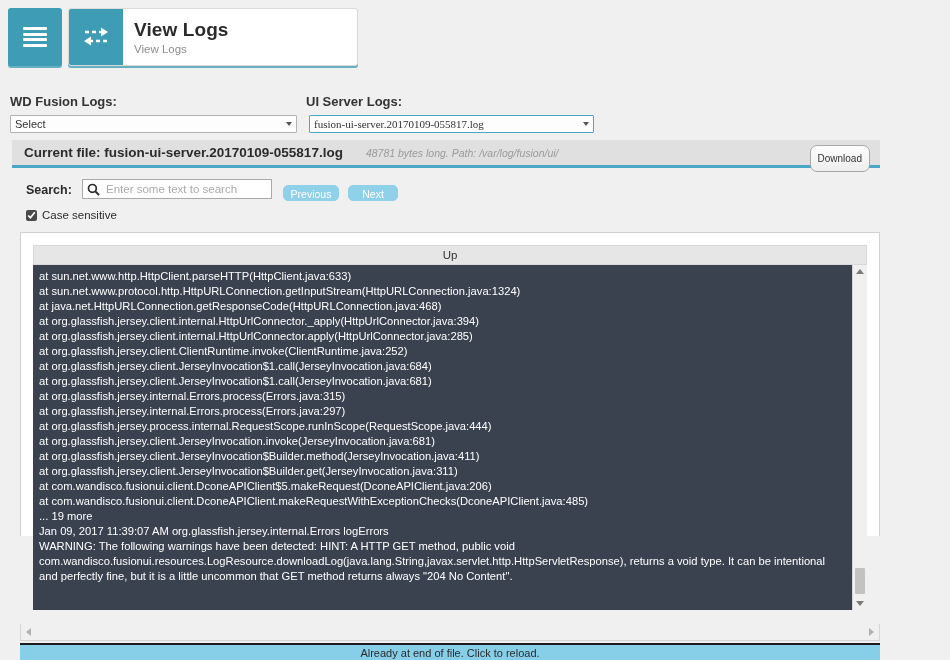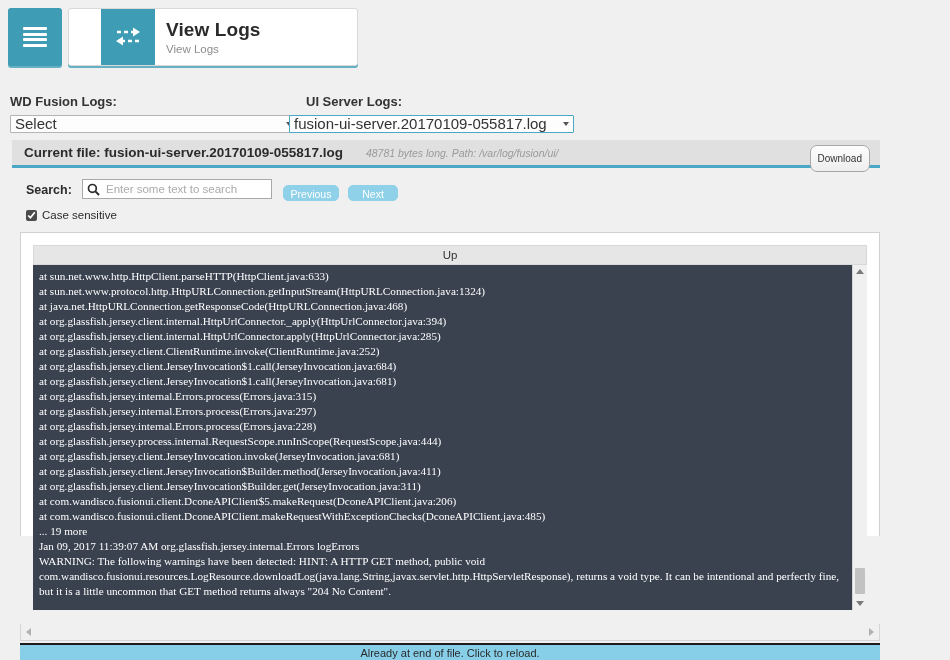--- a/index.html
+++ b/index.html
@@ -32,21 +32,20 @@
     margin-left: 6px;
     height: 58px;
     width: 290px;
     background: #ffffff;
     border: 1px solid #d9d9d9;
     border-radius: 3px;
     box-shadow: 0 2px 0 0 #66b0c3;
     display: flex;
     align-items: stretch;
     overflow: hidden;
-    padding-left: 32px;
   }
   #title-icon-box {
     width: 54px;
     background: #3e9cb4;
     display: flex; align-items: center; justify-content: center;
     flex: none;
   }
   #title-text-box {
     padding-left: 11px;
     display: flex; flex-direction: column; justify-content: center;
@@ -73,31 +72,31 @@
     font-size: 13px; font-weight: bold; color: #333;
   }
   #label-wd  { left: 10px; top: 94px; }
   #label-ui  { left: 306px; top: 94px; }
 
   .select-box {
     position: absolute;
     height: 18px;
     background: #fdfdfd;
     border: 1px solid #b4b4b4;
-    font-size: 15px;
+    font-size: 11px;
     color: #333;
     padding: 0 16px 0 4px;
     line-height: 16px;
     border-radius: 1px;
     cursor: pointer;
     white-space: nowrap;
     overflow: hidden;
   }
   #select-wd { left: 10px; top: 115px; width: 287px; }
-  #select-ui { left: 289px; top: 115px; width: 285px; border-color: #4aa8c6; }
+  #select-ui { left: 309px; top: 115px; width: 285px; border-color: #4aa8c6; font-family: Liberation Serif, serif; }
   .select-arrow {
     position: absolute; right: 4px; top: 50%;
     margin-top: -2px;
     width: 0; height: 0;
     border-left: 3.5px solid transparent;
     border-right: 3.5px solid transparent;
     border-top: 4px solid #555;
   }
 
   
@@ -210,21 +209,21 @@
   #log-lines {
     flex: 1;
     padding: 4px 6px 0 6px;
     overflow: hidden;
   }
   .log-line {
     color: #ffffff;
     font-size: 11.2px;
     line-height: 15px;
     white-space: nowrap;
-    font-family: Liberation Serif, serif;
+    font-family: Liberation Sans, sans-serif;
   }
   .log-line.wrapline { white-space: normal; }
 
   
   #vscroll {
     width: 15px;
     background: #f0f0f0;
     border-left: 1px solid #d5d5d5;
     position: relative;
     flex: none;
@@ -352,21 +351,20 @@
         <div class="log-line">at sun.net.www.http.HttpClient.parseHTTP(HttpClient.java:633)</div>
         <div class="log-line">at sun.net.www.protocol.http.HttpURLConnection.getInputStream(HttpURLConnection.java:1324)</div>
         <div class="log-line">at java.net.HttpURLConnection.getResponseCode(HttpURLConnection.java:468)</div>
         <div class="log-line">at org.glassfish.jersey.client.internal.HttpUrlConnector._apply(HttpUrlConnector.java:394)</div>
         <div class="log-line">at org.glassfish.jersey.client.internal.HttpUrlConnector.apply(HttpUrlConnector.java:285)</div>
         <div class="log-line">at org.glassfish.jersey.client.ClientRuntime.invoke(ClientRuntime.java:252)</div>
         <div class="log-line">at org.glassfish.jersey.client.JerseyInvocation$1.call(JerseyInvocation.java:684)</div>
         <div class="log-line">at org.glassfish.jersey.client.JerseyInvocation$1.call(JerseyInvocation.java:681)</div>
         <div class="log-line">at org.glassfish.jersey.internal.Errors.process(Errors.java:315)</div>
         <div class="log-line">at org.glassfish.jersey.internal.Errors.process(Errors.java:297)</div>
-        <div class="log-line">at org.glassfish.jersey.internal.Errors.process(Errors.java:228)</div>
         <div class="log-line">at org.glassfish.jersey.process.internal.RequestScope.runInScope(RequestScope.java:444)</div>
         <div class="log-line">at org.glassfish.jersey.client.JerseyInvocation.invoke(JerseyInvocation.java:681)</div>
         <div class="log-line">at org.glassfish.jersey.client.JerseyInvocation$Builder.method(JerseyInvocation.java:411)</div>
         <div class="log-line">at org.glassfish.jersey.client.JerseyInvocation$Builder.get(JerseyInvocation.java:311)</div>
         <div class="log-line">at com.wandisco.fusionui.client.DconeAPIClient$5.makeRequest(DconeAPIClient.java:206)</div>
         <div class="log-line">at com.wandisco.fusionui.client.DconeAPIClient.makeRequestWithExceptionChecks(DconeAPIClient.java:485)</div>
         <div class="log-line">... 19 more</div>
         <div class="log-line">Jan 09, 2017 11:39:07 AM org.glassfish.jersey.internal.Errors logErrors</div>
         <div class="log-line">WARNING: The following warnings have been detected: HINT: A HTTP GET method, public void</div>
         <div class="log-line wrapline">com.wandisco.fusionui.resources.LogResource.downloadLog(java.lang.String,javax.servlet.http.HttpServletResponse), returns a void type. It can be intentional and perfectly fine, but it is a little uncommon that GET method returns always "204 No Content".</div>

